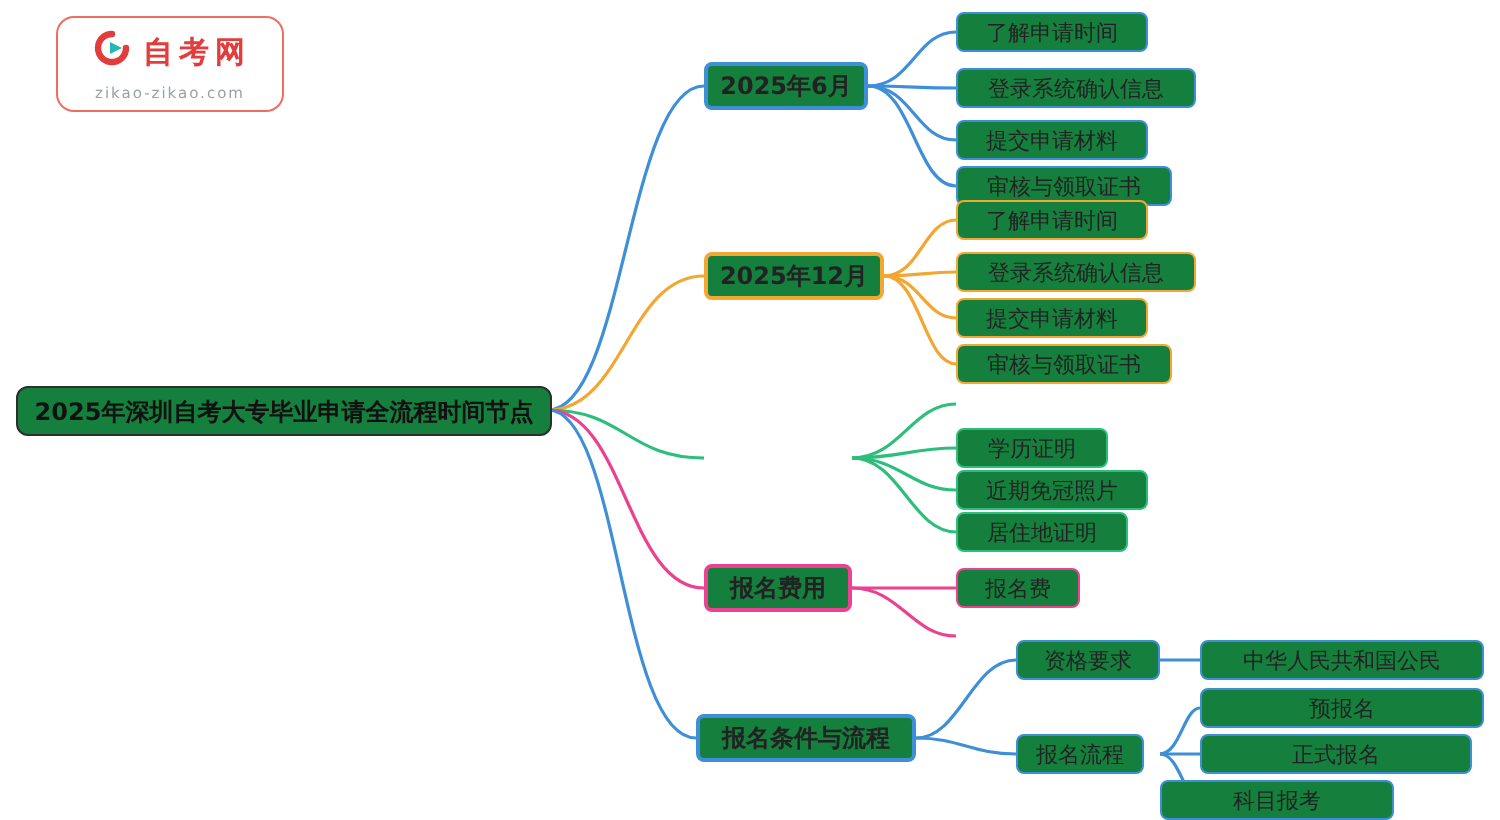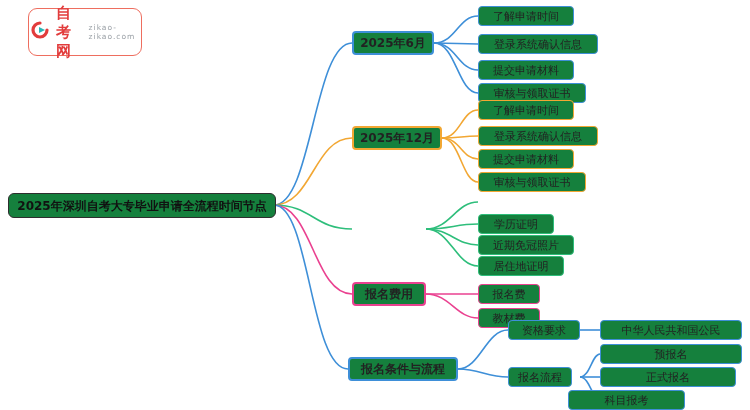--- a/index.html
+++ b/index.html
@@ -28,21 +28,21 @@
     border:1.5px solid #2e2e2e;border-radius:6px;color:#111;
   }
   .b-blue{border-color:#3e8fd8}
   .b-orange{border-color:#f2a733}
   .b-green{border-color:#2ebe7b}
   .b-pink{border-color:#ea4190}
 
   .logo{
     position:absolute;left:28px;top:8px;width:114px;height:48px;
     border:1px solid #ee6e5f;border-radius:9px;background:#fff;
-    display:flex;flex-direction:row;align-items:center;justify-content:center;gap:3px;
+    display:flex;flex-direction:column;align-items:center;justify-content:center;gap:3px;
   }
   .logo-row{display:flex;align-items:center;gap:5px}
   .logo-title{color:#e23c3c;font-weight:bold;font-size:15px;letter-spacing:3px}
   .logo-sub{color:#9aa0a6;font-size:7.5px;letter-spacing:1px}
 </style>
 </head>
 <body>
 
 <div id="canvas">
 
@@ -114,23 +114,22 @@
   <div class="node leaf b-orange" style="left:478px;top:100px;width:96px">了解申请时间</div>
   <div class="node leaf b-orange" style="left:478px;top:126px;width:120px">登录系统确认信息</div>
   <div class="node leaf b-orange" style="left:478px;top:149px;width:96px">提交申请材料</div>
   <div class="node leaf b-orange" style="left:478px;top:172px;width:108px">审核与领取证书</div>
 
   <div class="node leaf b-green" style="left:478px;top:214px;width:76px">学历证明</div>
   <div class="node leaf b-green" style="left:478px;top:235px;width:96px">近期免冠照片</div>
   <div class="node leaf b-green" style="left:478px;top:256px;width:86px">居住地证明</div>
 
   <div class="node leaf b-pink" style="left:478px;top:284px;width:62px">报名费</div>
-  <div class="node leaf b-pink" style="left:478px;top:308px;width:62px">教材费</div>
 
   <div class="node leaf b-blue" style="left:508px;top:320px;width:72px">资格要求</div>
   <div class="node leaf b-blue" style="left:508px;top:367px;width:64px">报名流程</div>
 
   <div class="node leaf b-blue" style="left:600px;top:320px;width:142px">中华人民共和国公民</div>
   <div class="node leaf b-blue" style="left:600px;top:344px;width:142px">预报名</div>
   <div class="node leaf b-blue" style="left:600px;top:367px;width:136px">正式报名</div>
-  <div class="node leaf b-blue" style="left:568px;top:390px;width:117px">科目报考</div>
+  <div class="node leaf b-blue" style="left:580px;top:390px;width:117px">科目报考</div>
 
 </div>
 
 </body></html>

